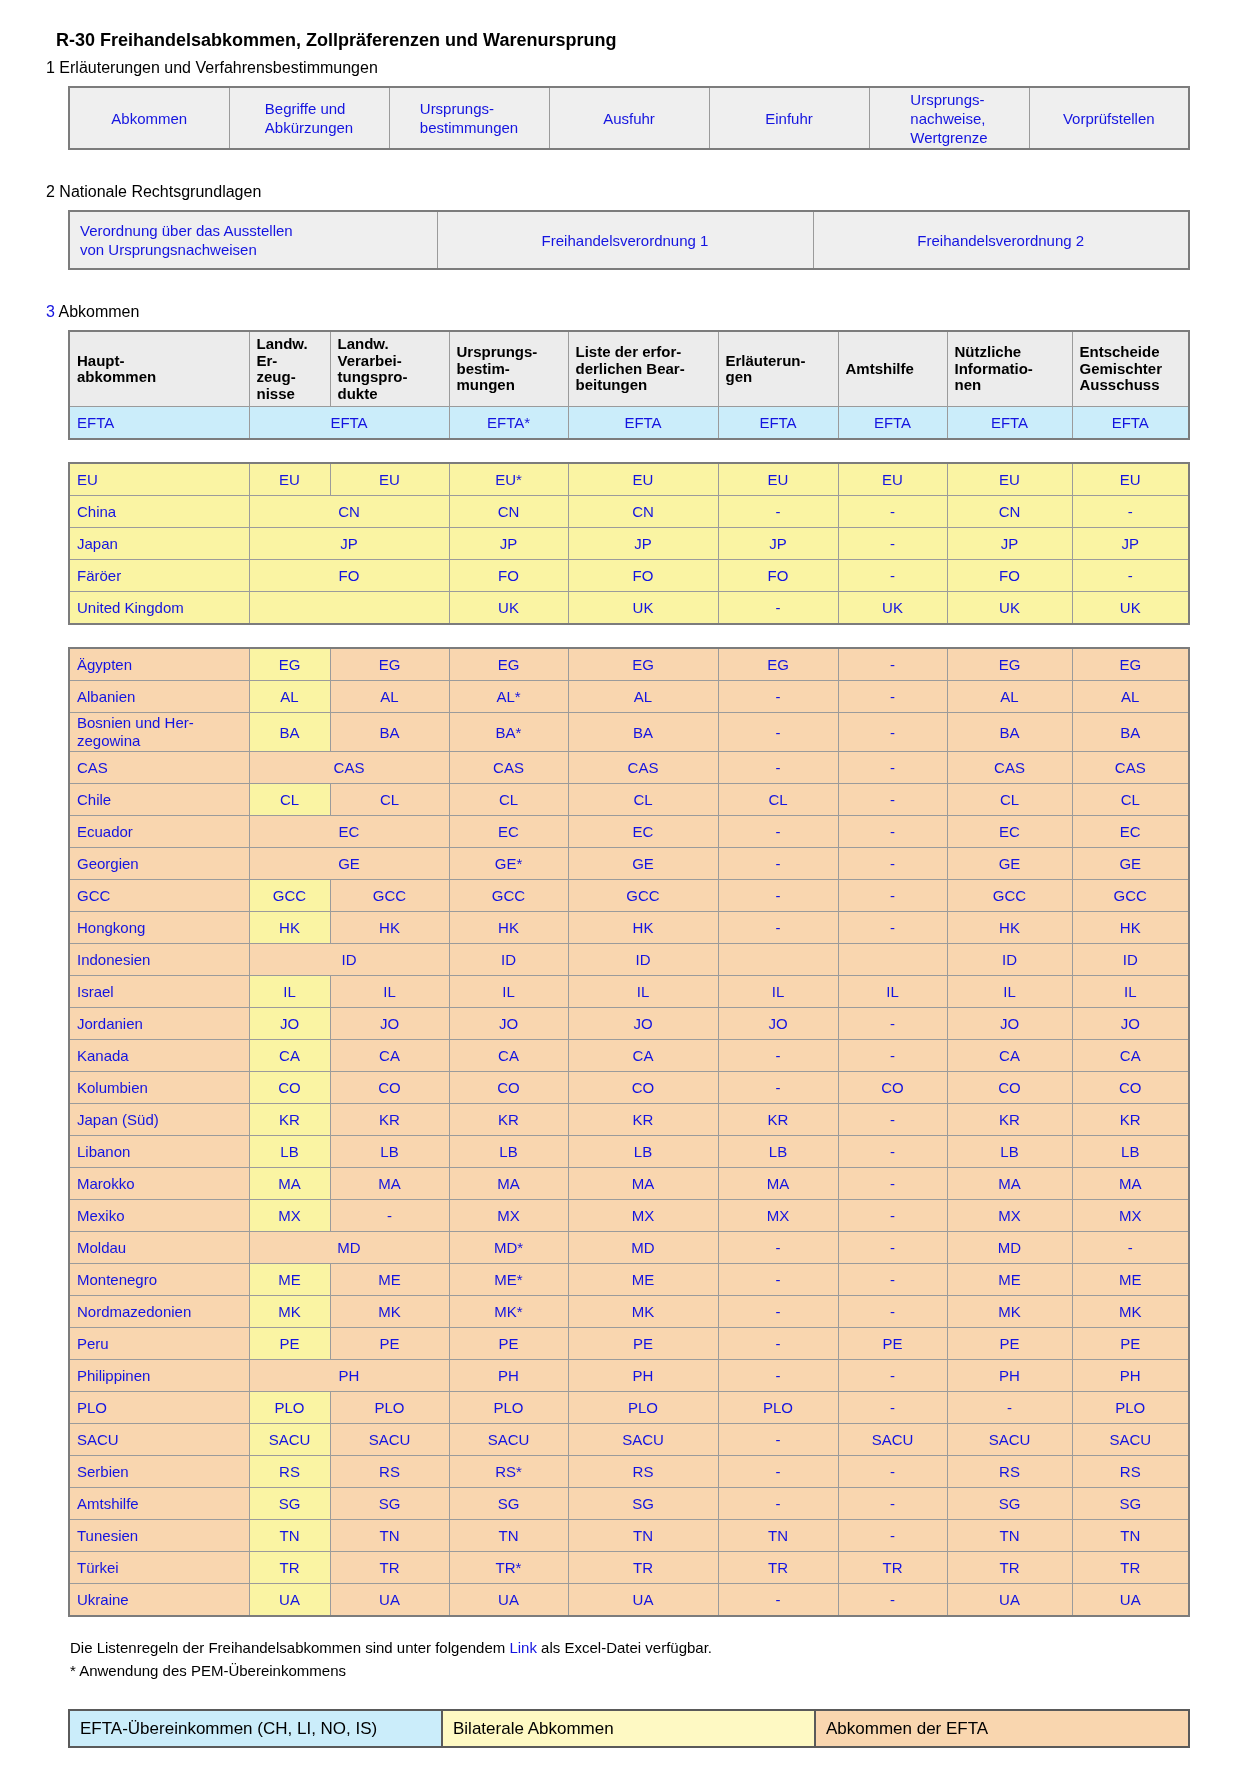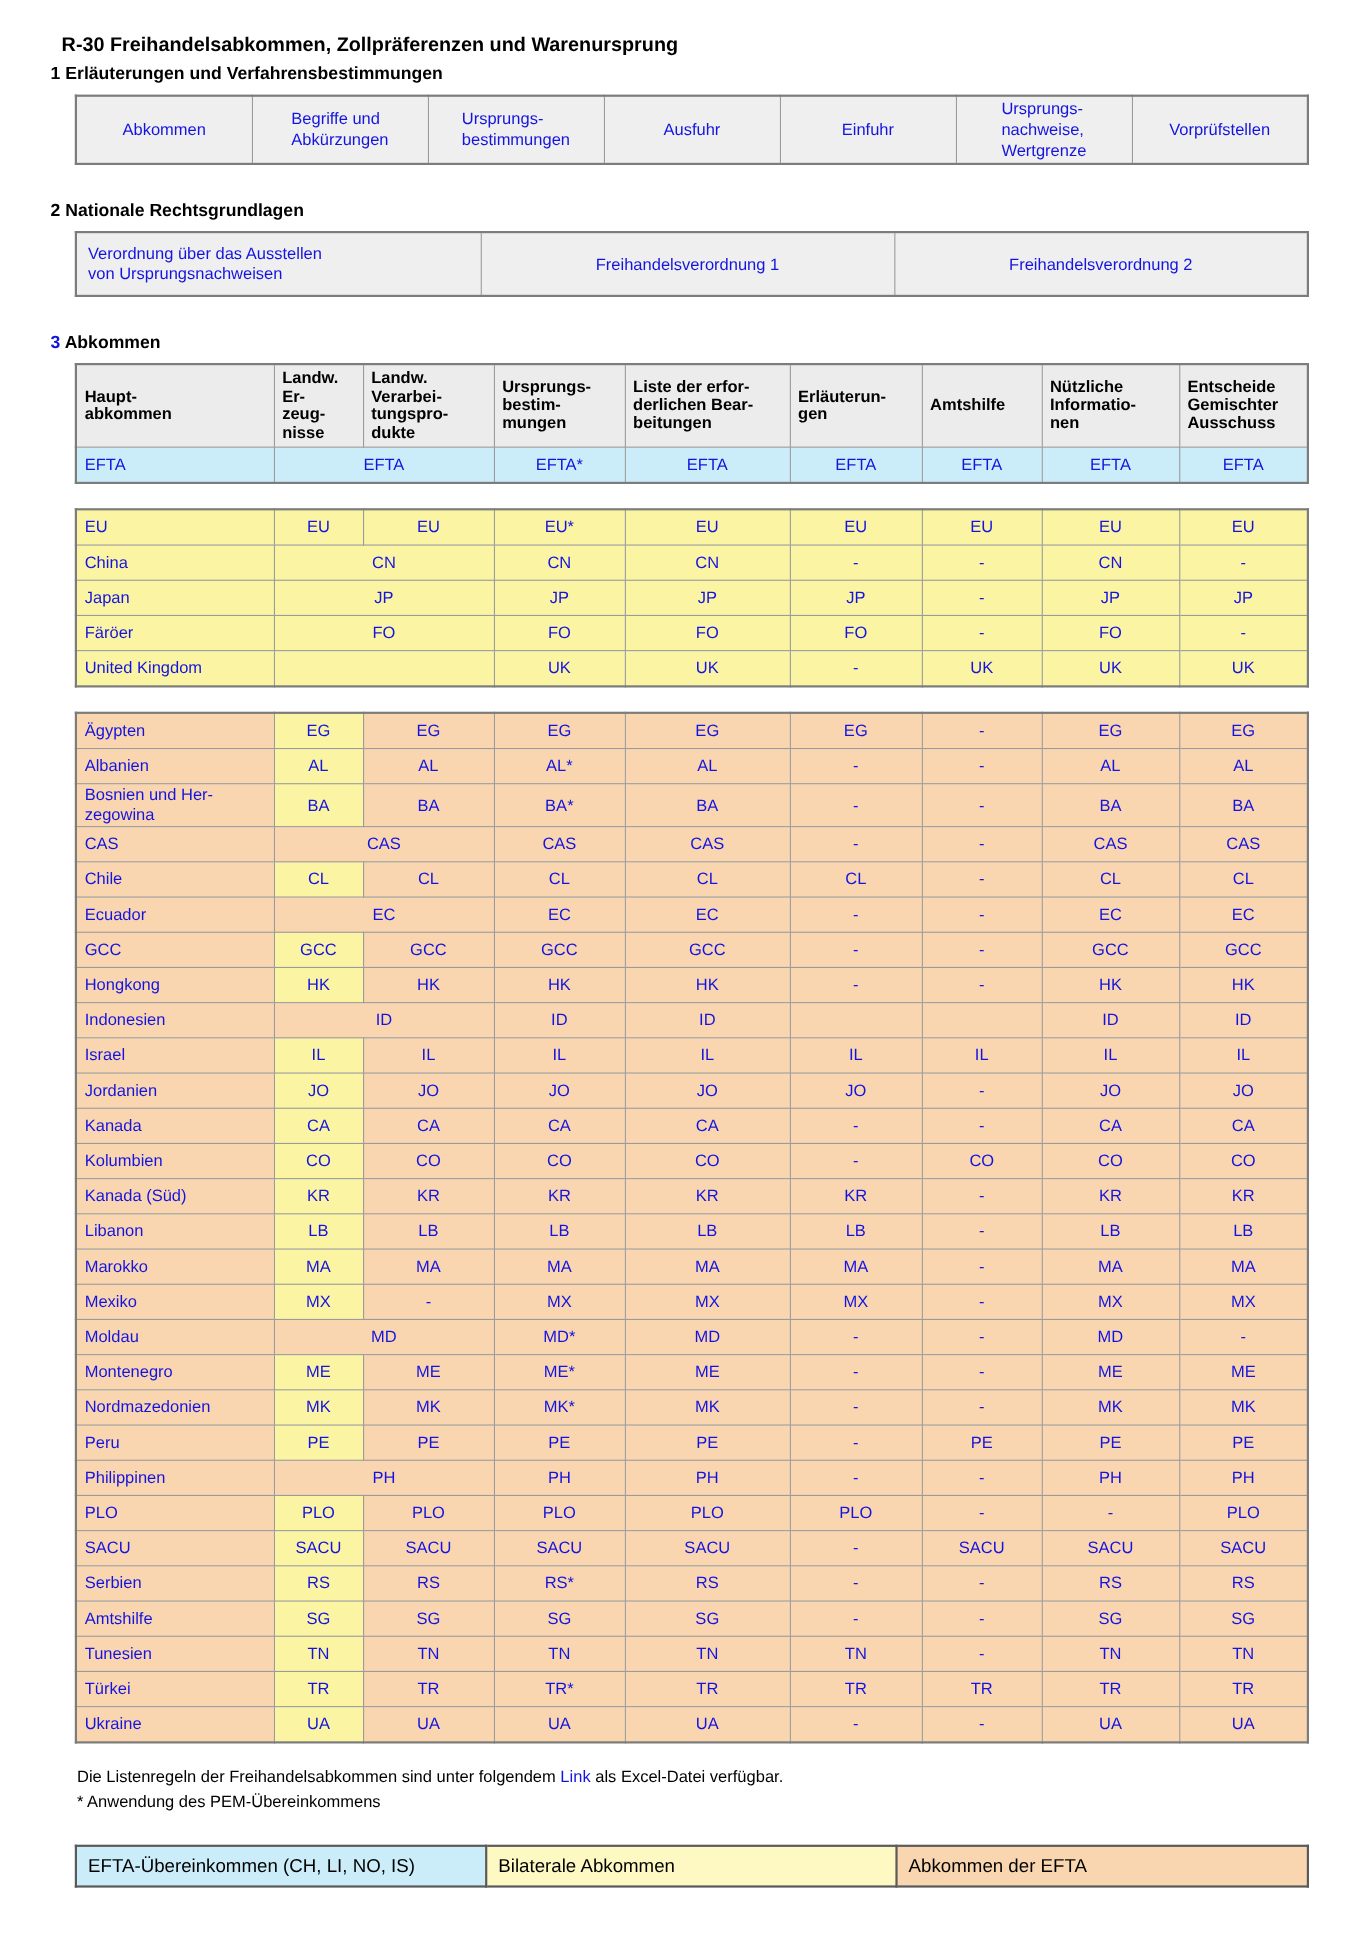--- a/index.html
+++ b/index.html
@@ -1,20 +1,20 @@
 <!DOCTYPE html>
 <html><head>
 <meta charset="utf-8">
 <style>
   html,body { margin:0; padding:0; background:#ffffff; color:#000; }
   body { width:1234px; min-height:1778px; font-family:"Liberation Sans", sans-serif; }
   .container { padding:30px 40px 40px 68px; }
 
   .page-title { font-size:18px; font-weight:bold; margin:0 0 8px -12px; }
-  .sec-heading { font-size:16px; font-weight:bold; margin:0 0 9px -22px; }
+  .sec-heading { font-size:16px; font-weight:normal; margin:0 0 9px -22px; }
   .sec-heading .num-blue { color:#1414E0; }
 
   table { border-collapse:collapse; table-layout:fixed; }
 
   
   .t-nav { width:1120px; border:2px solid #7c7c7c; margin-bottom:33px; }
   .t-nav td { border:1px solid #9b9b9b; background:#EFEFEF; height:58px;
               text-align:center; vertical-align:middle; font-size:15px; color:#1414E0; cursor:pointer; }
   .t-nav .inner { display:inline-block; text-align:left; white-space:pre-line; line-height:19px; }
 
@@ -300,20 +300,30 @@
           <td class="name bg-orange" data-name="country-link">Ecuador</td>
           <td class="bg-orange" data-name="code-link" colspan="2">EC</td>
           <td class="bg-orange" data-name="code-link">EC</td>
           <td class="bg-orange" data-name="code-link">EC</td>
           <td class="bg-orange" data-name="dash-cell">-</td>
           <td class="bg-orange" data-name="dash-cell">-</td>
           <td class="bg-orange" data-name="code-link">EC</td>
           <td class="bg-orange" data-name="code-link">EC</td>
         </tr>
         <tr data-name="table-row">
+          <td class="name bg-orange" data-name="country-link">Georgien</td>
+          <td class="bg-orange" data-name="code-link" colspan="2">GE</td>
+          <td class="bg-orange" data-name="code-link">GE*</td>
+          <td class="bg-orange" data-name="code-link">GE</td>
+          <td class="bg-orange" data-name="dash-cell">-</td>
+          <td class="bg-orange" data-name="dash-cell">-</td>
+          <td class="bg-orange" data-name="code-link">GE</td>
+          <td class="bg-orange" data-name="code-link">GE</td>
+        </tr>
+        <tr data-name="table-row">
           <td class="name bg-orange" data-name="country-link">GCC</td>
           <td class="bg-yellow" data-name="code-link">GCC</td>
           <td class="bg-orange" data-name="code-link">GCC</td>
           <td class="bg-orange" data-name="code-link">GCC</td>
           <td class="bg-orange" data-name="code-link">GCC</td>
           <td class="bg-orange" data-name="dash-cell">-</td>
           <td class="bg-orange" data-name="dash-cell">-</td>
           <td class="bg-orange" data-name="code-link">GCC</td>
           <td class="bg-orange" data-name="code-link">GCC</td>
         </tr>
@@ -376,21 +386,21 @@
           <td class="bg-yellow" data-name="code-link">CO</td>
           <td class="bg-orange" data-name="code-link">CO</td>
           <td class="bg-orange" data-name="code-link">CO</td>
           <td class="bg-orange" data-name="code-link">CO</td>
           <td class="bg-orange" data-name="dash-cell">-</td>
           <td class="bg-orange" data-name="code-link">CO</td>
           <td class="bg-orange" data-name="code-link">CO</td>
           <td class="bg-orange" data-name="code-link">CO</td>
         </tr>
         <tr data-name="table-row">
-          <td class="name bg-orange" data-name="country-link">Kanada (Süd)</td>
+          <td class="name bg-orange" data-name="country-link">Japan (Süd)</td>
           <td class="bg-yellow" data-name="code-link">KR</td>
           <td class="bg-orange" data-name="code-link">KR</td>
           <td class="bg-orange" data-name="code-link">KR</td>
           <td class="bg-orange" data-name="code-link">KR</td>
           <td class="bg-orange" data-name="code-link">KR</td>
           <td class="bg-orange" data-name="dash-cell">-</td>
           <td class="bg-orange" data-name="code-link">KR</td>
           <td class="bg-orange" data-name="code-link">KR</td>
         </tr>
         <tr data-name="table-row">

